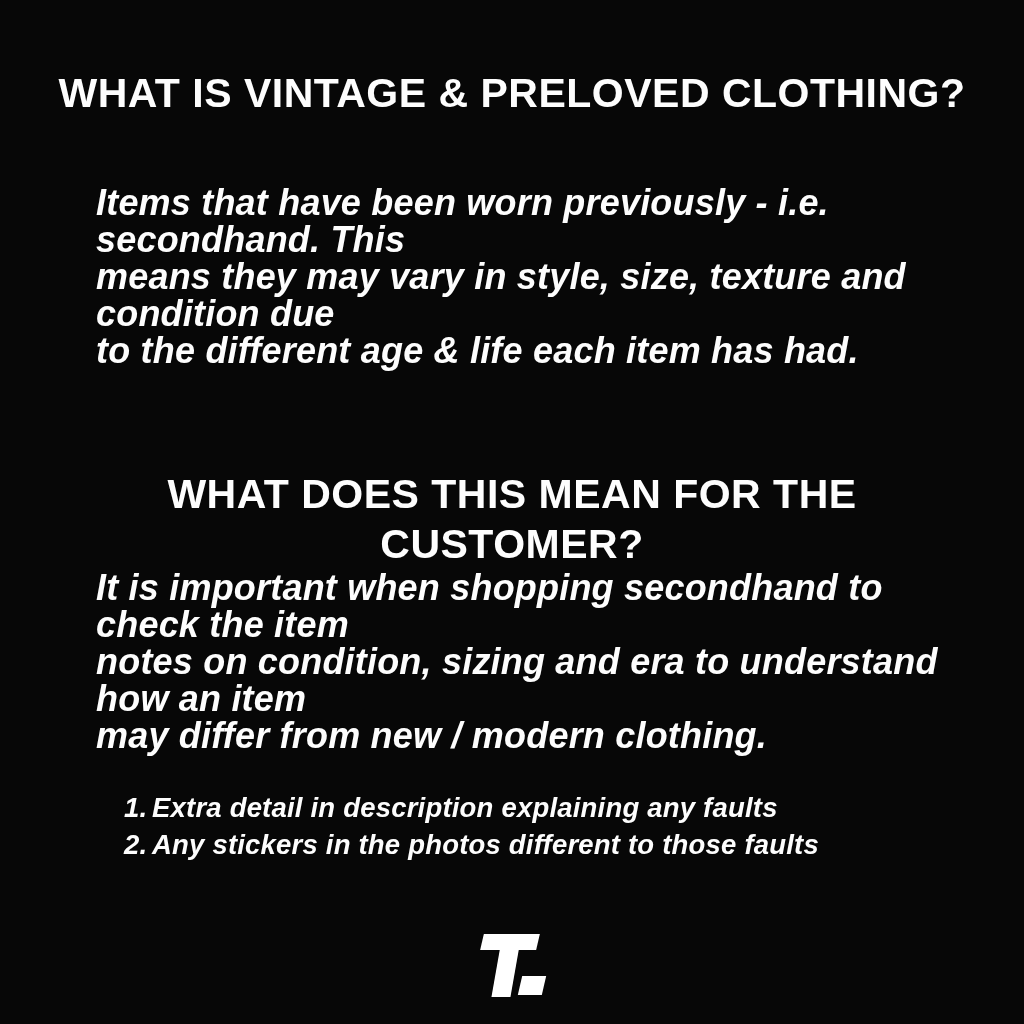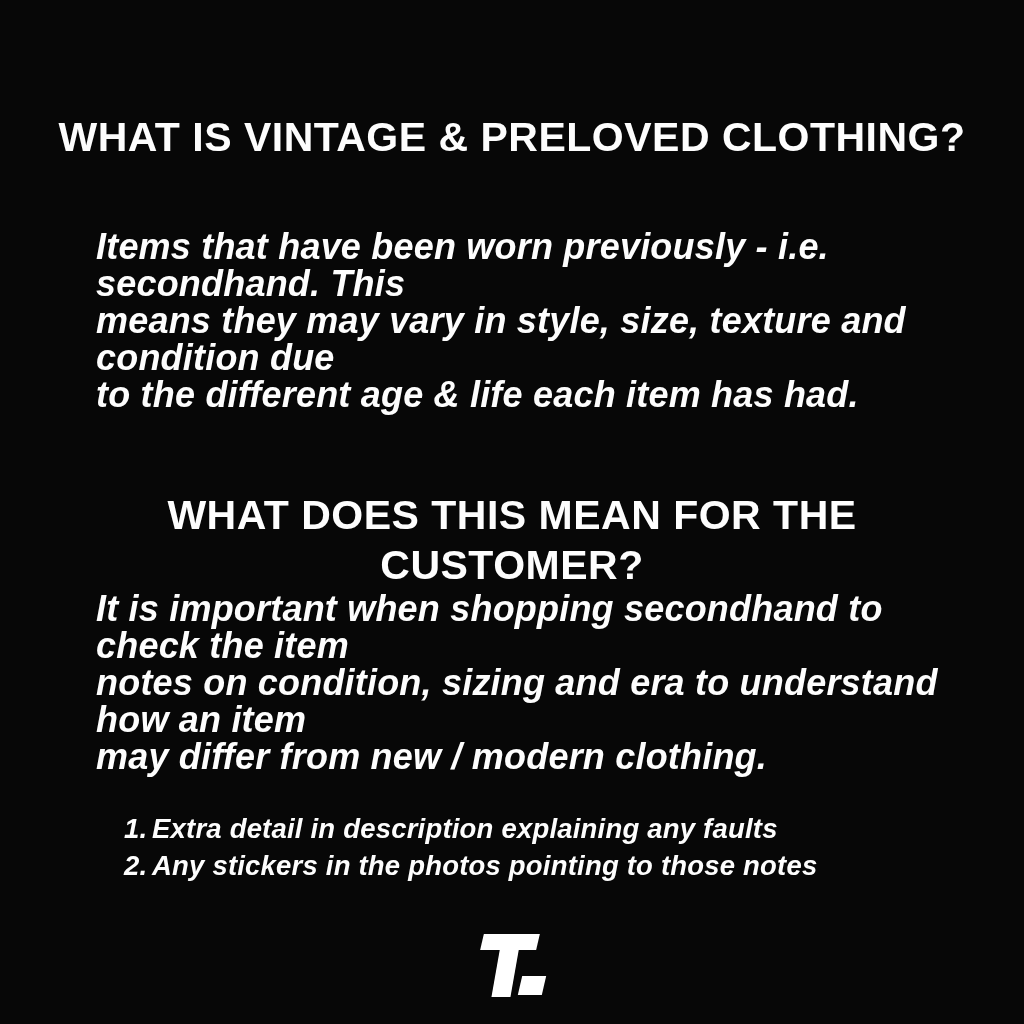--- a/index.html
+++ b/index.html
@@ -8,30 +8,30 @@
     width:1024px;
     height:1024px;
     margin:0 auto;
     background:#070707;
     color:#fdfdfd;
     font-family:"Liberation Sans","DejaVu Sans",sans-serif;
     overflow:hidden;
   }
   .title{
     margin:0;
-    padding-top:112px;
+    padding-top:68px;
     font-size:41px;
     line-height:50px;
     font-weight:800;
     letter-spacing:.5px;
     text-align:center;
     white-space:nowrap;
   }
   .section-heading{
-    margin:77px auto 0 auto;
+    margin:100px auto 0 auto;
     max-width:820px;
     font-size:41px;
     line-height:50px;
     font-weight:800;
     letter-spacing:.5px;
     text-align:center;
     white-space:pre-line;
   }
   .body-text{
     margin:0;
@@ -92,21 +92,21 @@
 may differ from new / modern clothing.</p>
 
 
   <ol class="checklist">
     <li>
       <span class="num">1.</span>
       <span>Extra detail in description explaining any faults</span>
     </li>
     <li>
       <span class="num">2.</span>
-      <span>Any stickers in the photos pointing to those notes</span>
+      <span>Any stickers in the photos different to those faults</span>
     </li>
   </ol>
 
   <div class="logo" role="img">
     <span class="bar"></span>
     <span class="stem"></span>
     <span class="dot"></span>
   </div>
 
 </div>

